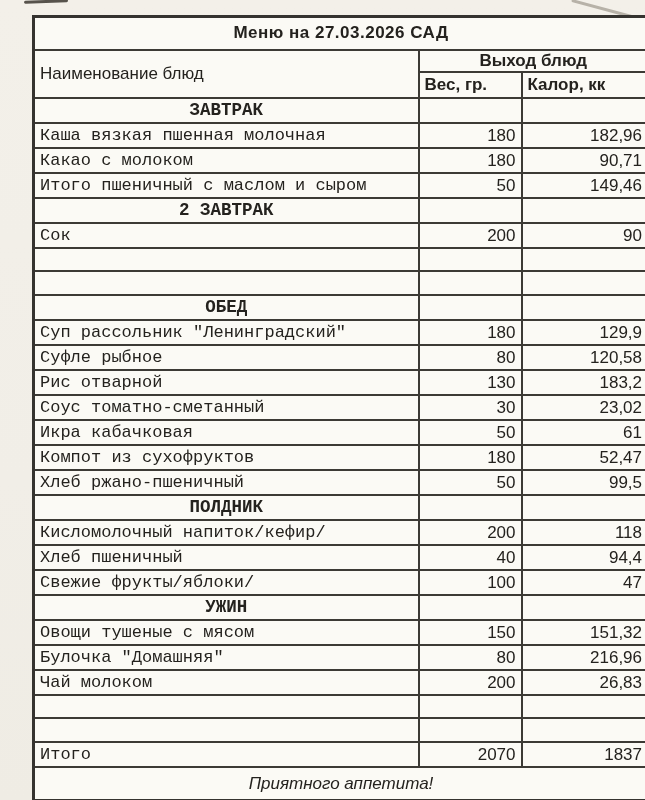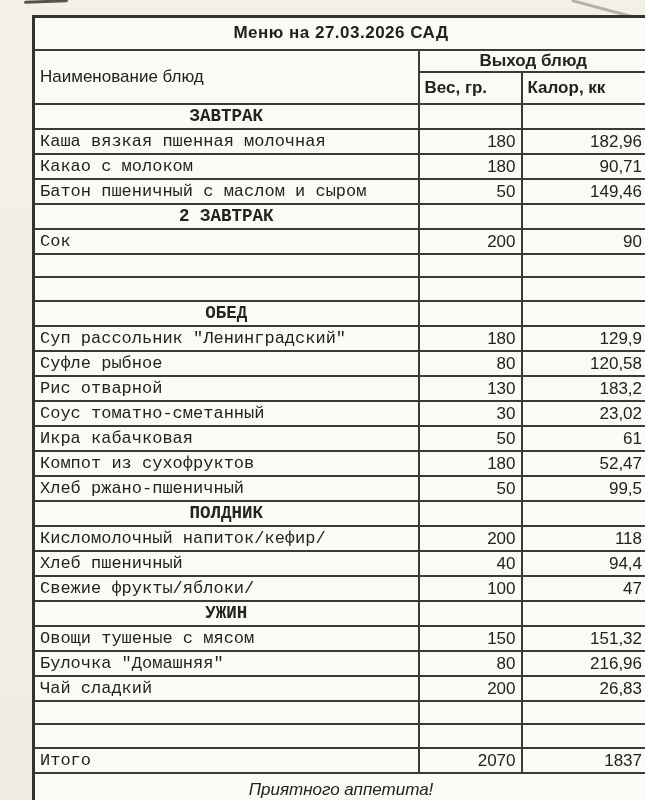--- a/index.html
+++ b/index.html
@@ -51,21 +51,21 @@
     font-weight: bold;
     text-align: center;
     font-size: 17.5px;
     height: 16px;
     padding-bottom: 1px;
   }
   .h-weight, .h-cal {
     font-weight: bold;
     text-align: left;
     font-size: 17.5px;
-    height: 32px;
+    height: 26px;
     padding-left: 6px;
   }
   tbody td { height: 23.6px; line-height: 23px; }
   tbody tr.r-section td:first-child {
     font-weight: bold;
     text-align: center;
     font-size: 17.5px;
   }
   td.num { text-align: right; padding-right: 5px; }
   td.name { text-align: left; padding-left: 4px; font-family: Liberation Mono, monospace; }
@@ -136,21 +136,21 @@
           <td class="name">Каша вязкая пшенная молочная</td>
           <td class="num">180</td>
           <td class="num">182,96</td>
         </tr>
         <tr class="r-dish">
           <td class="name">Какао с молоком</td>
           <td class="num">180</td>
           <td class="num">90,71</td>
         </tr>
         <tr class="r-dish">
-          <td class="name">Батон пшеничный с маслом и сыром</td>
+          <td class="name">Итого пшеничный с маслом и сыром</td>
           <td class="num">50</td>
           <td class="num">149,46</td>
         </tr>
         <tr class="r-section">
           <td class="name">2 ЗАВТРАК</td>
           <td class="num"></td>
           <td class="num"></td>
         </tr>
         <tr class="r-dish">
           <td class="name">Сок</td>
@@ -236,21 +236,21 @@
           <td class="name">Овощи тушеные с мясом</td>
           <td class="num">150</td>
           <td class="num">151,32</td>
         </tr>
         <tr class="r-dish">
           <td class="name">Булочка "Домашняя"</td>
           <td class="num">80</td>
           <td class="num">216,96</td>
         </tr>
         <tr class="r-dish">
-          <td class="name">Чай сладкий</td>
+          <td class="name">Чай молоком</td>
           <td class="num">200</td>
           <td class="num">26,83</td>
         </tr>
         <tr class="r-empty">
           <td class="name"></td>
           <td class="num"></td>
           <td class="num"></td>
         </tr>
         <tr class="r-empty">
           <td class="name"></td>

